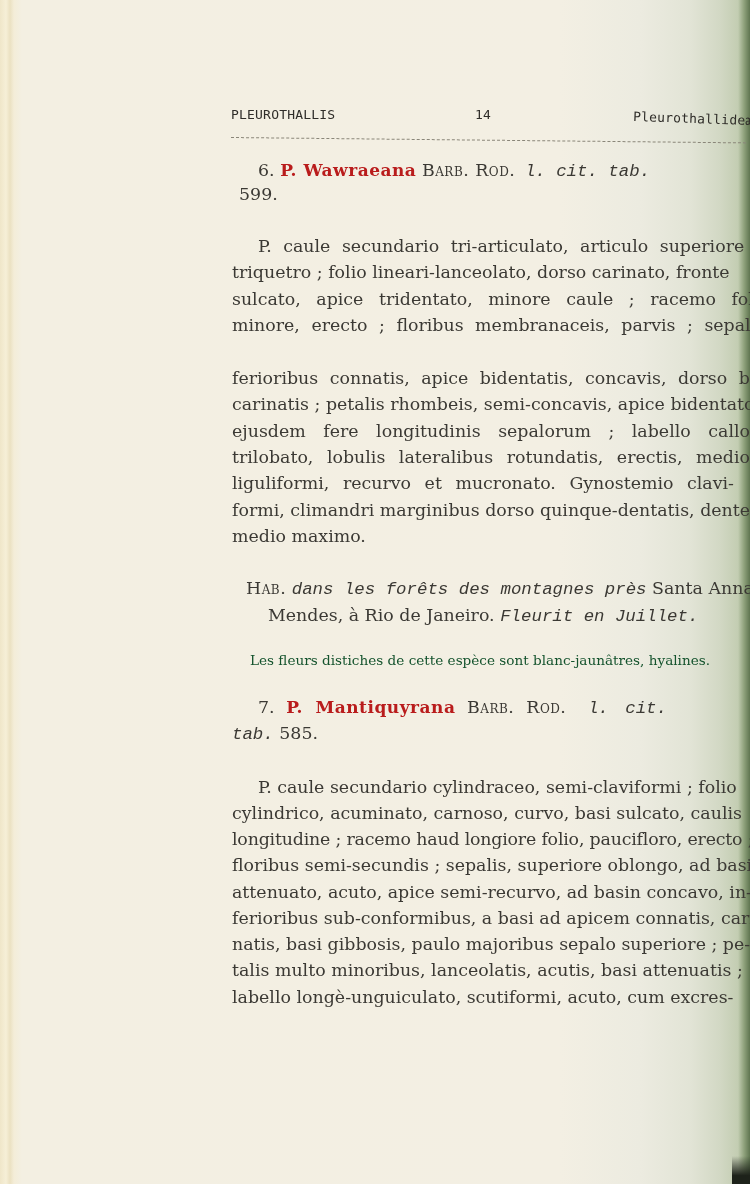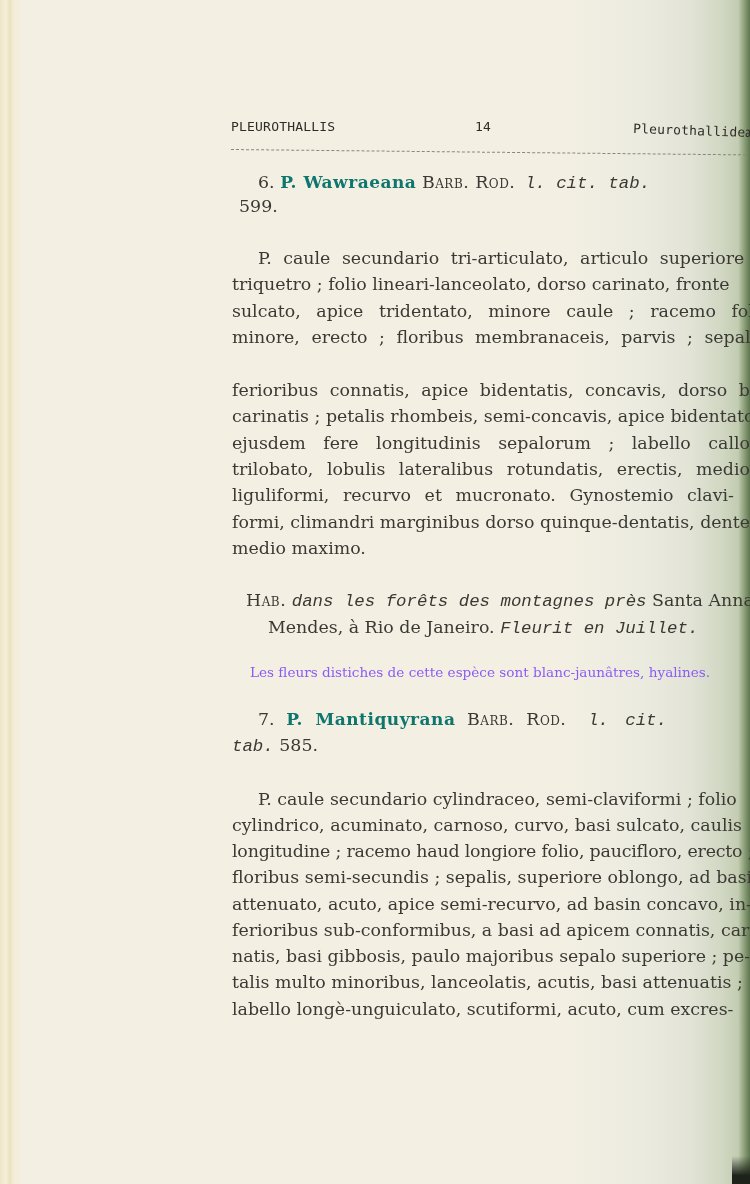--- a/index.html
+++ b/index.html
@@ -14,43 +14,43 @@
     background:
       linear-gradient(to right,
         #efe6c9 0px, #f6efd7 6px, #ebe1c2 10px, #f4edd8 14px, #f3efe2 22px,
         #f3efe3 560px, #ecebe0 640px, #e2e4d6 690px, #d2d8c4 720px, #c3cdb2 738px, #8fa27c 744px, #5f7550 750px);
     pointer-events: none;
   }
   .corner-dark {
     position: absolute; right: 0; bottom: 0; width: 18px; height: 28px;
     background: linear-gradient(to bottom, rgba(0,0,0,0), #1d221a 70%);
   }
-  .content { position: absolute; left: 0; top: 12px; width: 750px; height: 1056px; }
+  .content { position: absolute; left: 0; top: 0; width: 750px; height: 1056px; }
 
   .running-head {
     position: absolute; top: 105px; left: 231px; width: 510px; height: 22px;
     font-family: "DejaVu Sans Mono", "Liberation Mono", monospace;
     font-size: 13px; letter-spacing: 0.2px; color: #2f2d29;
   }
   .rh-left { position: absolute; left: 0; top: 2px; }
   .rh-center { position: absolute; left: 244px; top: 2px; }
   .rh-right { position: absolute; right: -12px; top: 6px; transform: rotate(2deg); }
   .rule {
     position: absolute; top: 137px; left: 231px; width: 515px; height: 0;
     border-top: 1px dashed #8a8679; transform: rotate(0.6deg); transform-origin: left;
   }
 
   .line {
     position: absolute; left: 252px; white-space: nowrap;
     font-size: 17.4px; line-height: 24px; color: #3b3934;
   }
-  .b { font-family: "DejaVu Serif", serif; font-weight: bold; color: #0f766e; font-size: 17px; letter-spacing: 0.5px; }
+  .b { font-family: "DejaVu Serif", serif; font-weight: bold; color: #b91c1c; font-size: 17px; letter-spacing: 0.5px; }
   .sc { font-variant: small-caps; letter-spacing: 0.5px; margin-top: 48px; }
   .it { font-style: italic; font-family: Liberation Mono, monospace; }
-  .small-note { font-size: 13.6px; color: #8b5cf6; }
+  .small-note { font-size: 13.6px; color: #14532d; }
 </style>
 </head>
 <body>
 
 <div class="page-shade"></div>
 <div class="corner-dark"></div>
 
 <div class="content">
 
   <div class="running-head">

